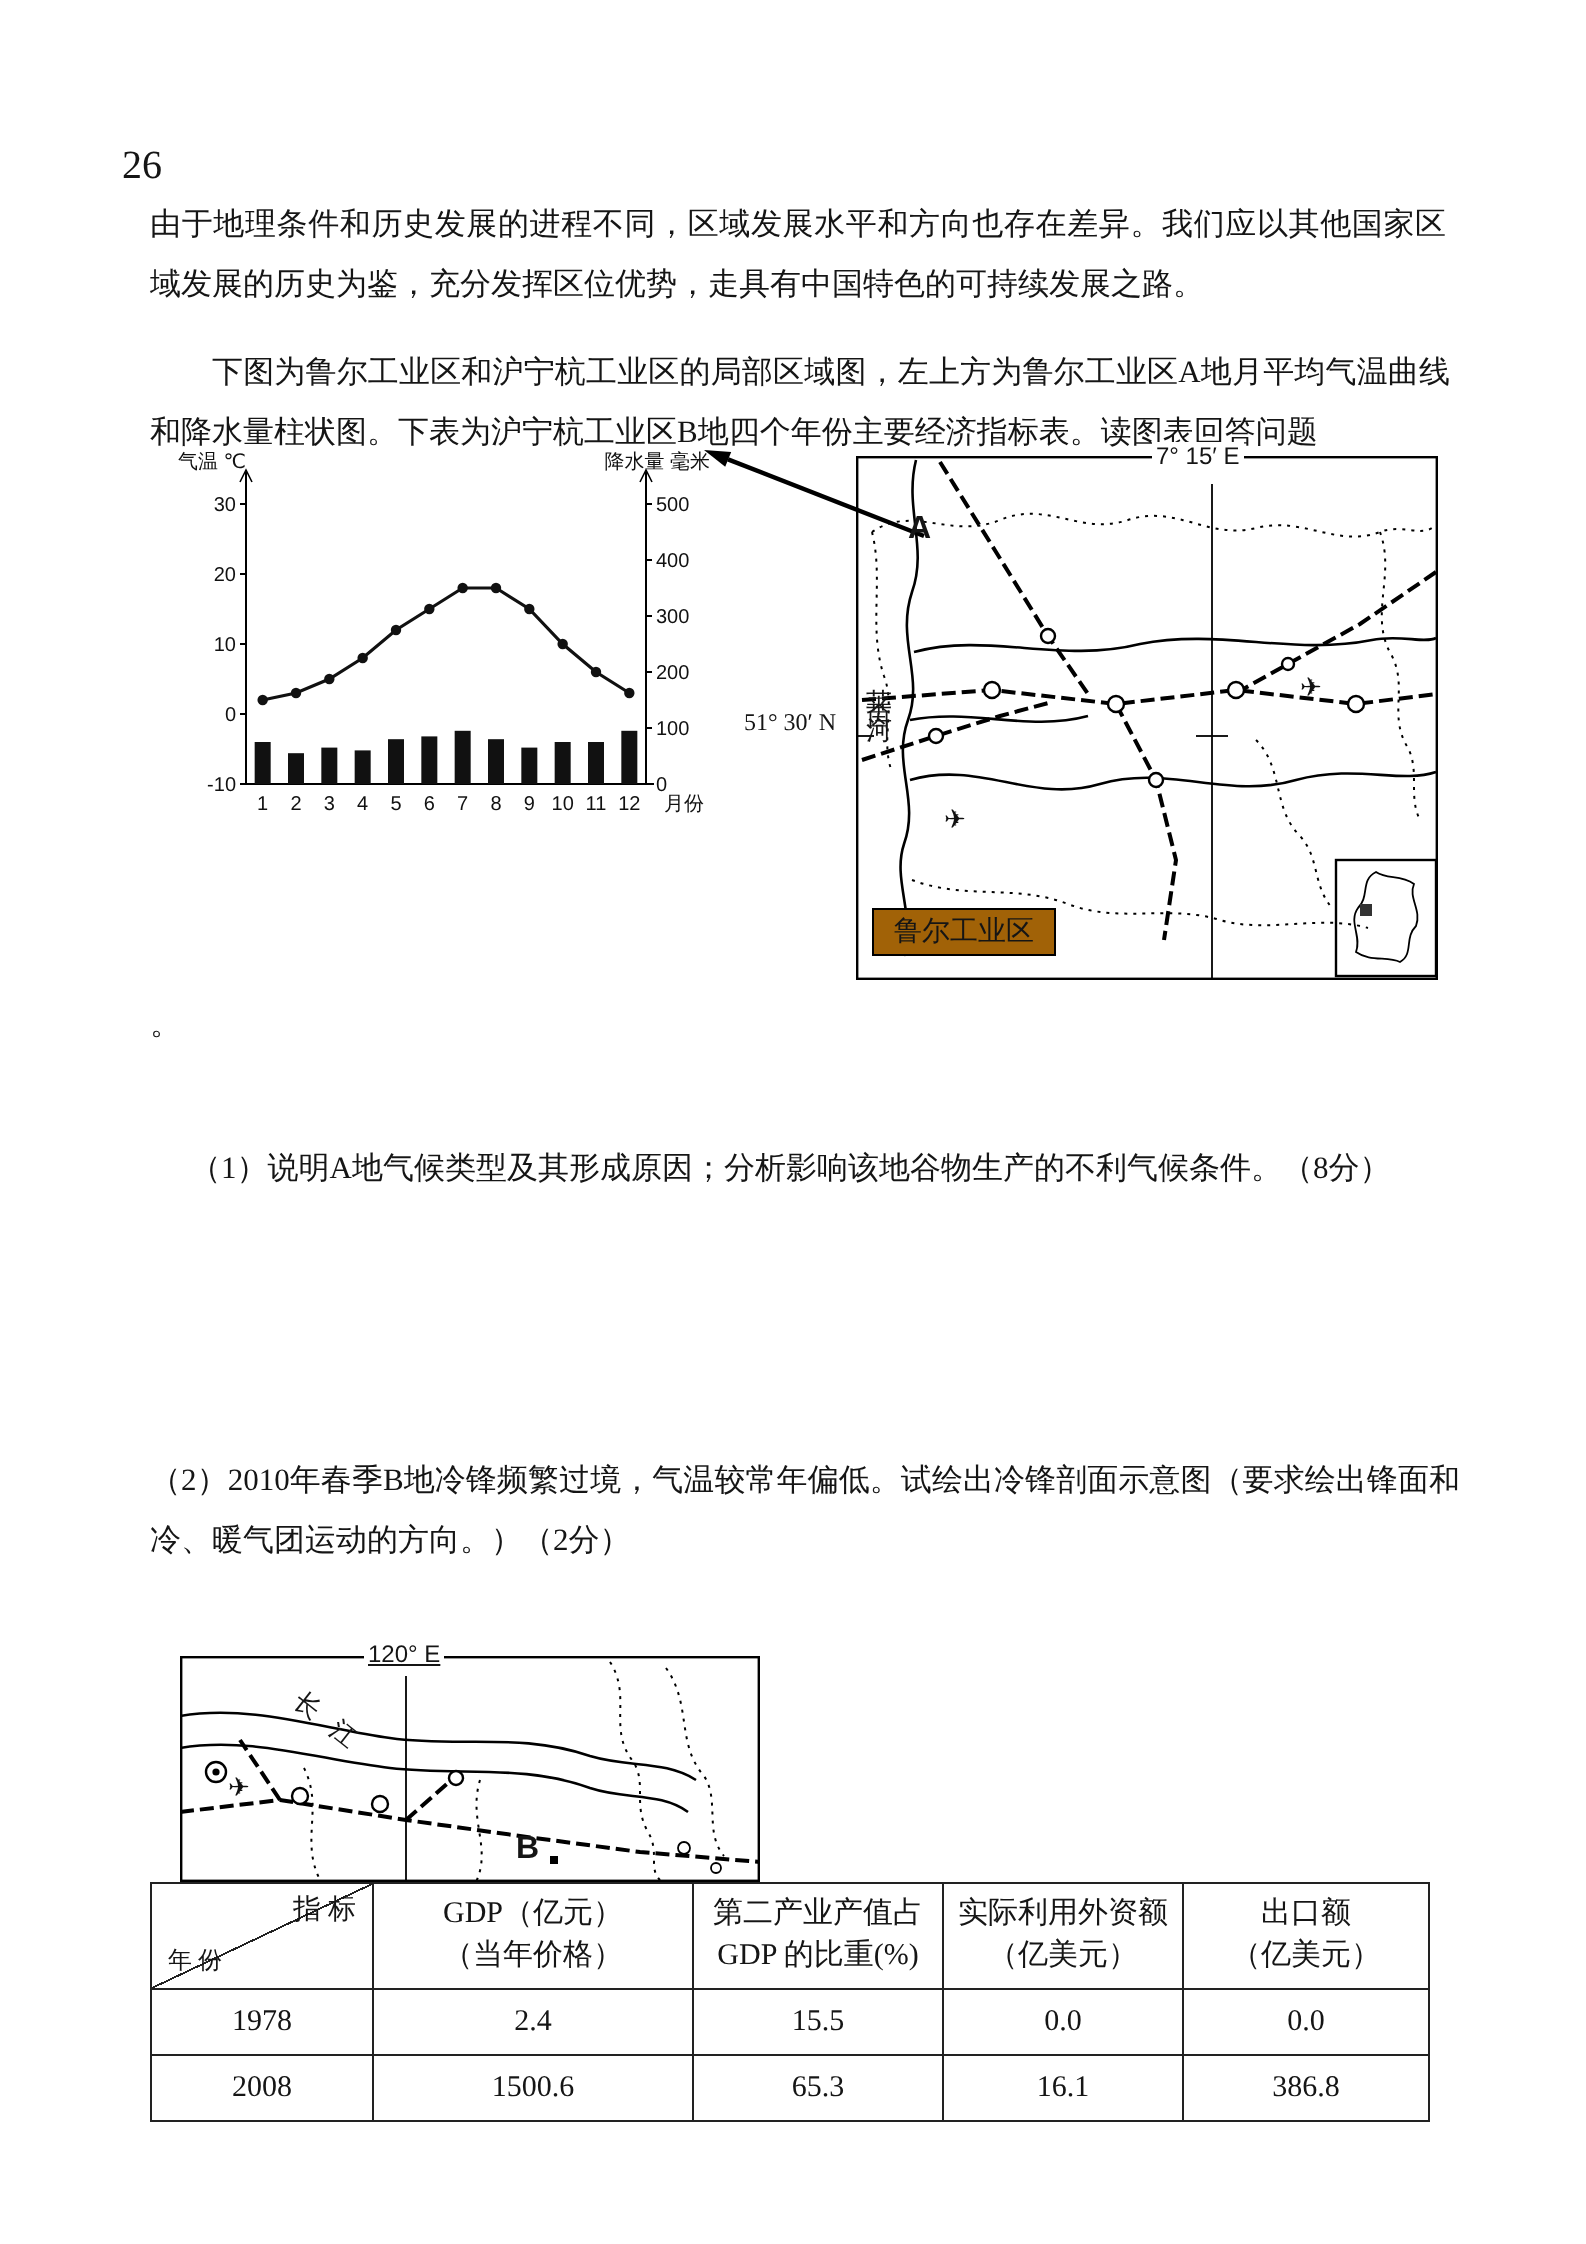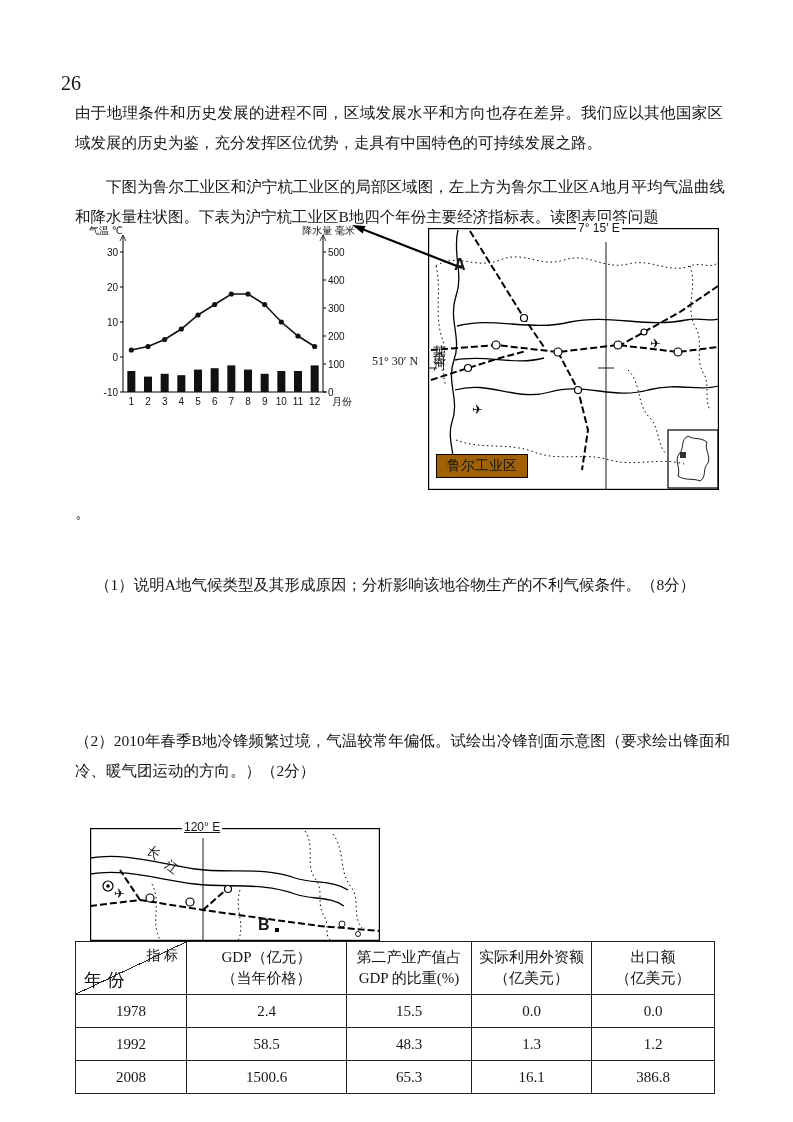--- a/index.html
+++ b/index.html
@@ -30,21 +30,21 @@
 
   
   .econ{position:absolute;left:75px;top:941px;border-collapse:collapse;background:#fff;
         font-size:15px;text-align:center;table-layout:fixed;}
   .econ td{border:1px solid #222;padding:0;}
   .econ .hdr{height:52px;line-height:21px;}
   .econ .drow td{height:32px;font-family:Liberation Serif, serif;}
   .diag{position:relative;width:110px;height:52px;
         background:linear-gradient(to bottom right,transparent 49.5%,#222 49.5%,#222 50.5%,transparent 50.5%);}
   .diag .t{position:absolute;top:3px;right:8px;font-size:14px;}
-  .diag .b{position:absolute;bottom:3px;left:8px;font-size:18px;}
+  .diag .b{position:absolute;bottom:3px;left:8px;font-size:12px;}
 </style>
 </head>
 <body>
 
 <div class="page">
 
   <div class="pagenum">26</div>
 
   <div class="txt" style="left:75px;top:98px;width:648px;">由于地理条件和历史发展的进程不同，区域发展水平和方向也存在差异。我们应以其他国家区域发展的历史为鉴，充分发挥区位优势，走具有中国特色的可持续发展之路。</div>
 
@@ -238,27 +238,20 @@
       </td>
     </tr>
     <tr class="drow">
       <td>1978</td>
       <td>2.4</td>
       <td>15.5</td>
       <td>0.0</td>
       <td>0.0</td>
     </tr>
     <tr class="drow">
-      <td>1992</td>
-      <td>58.5</td>
-      <td>48.3</td>
-      <td>1.3</td>
-      <td>1.2</td>
-    </tr>
-    <tr class="drow">
       <td>2008</td>
       <td>1500.6</td>
       <td>65.3</td>
       <td>16.1</td>
       <td>386.8</td>
     </tr>
   </tbody>
     </table>
 
 </div>

